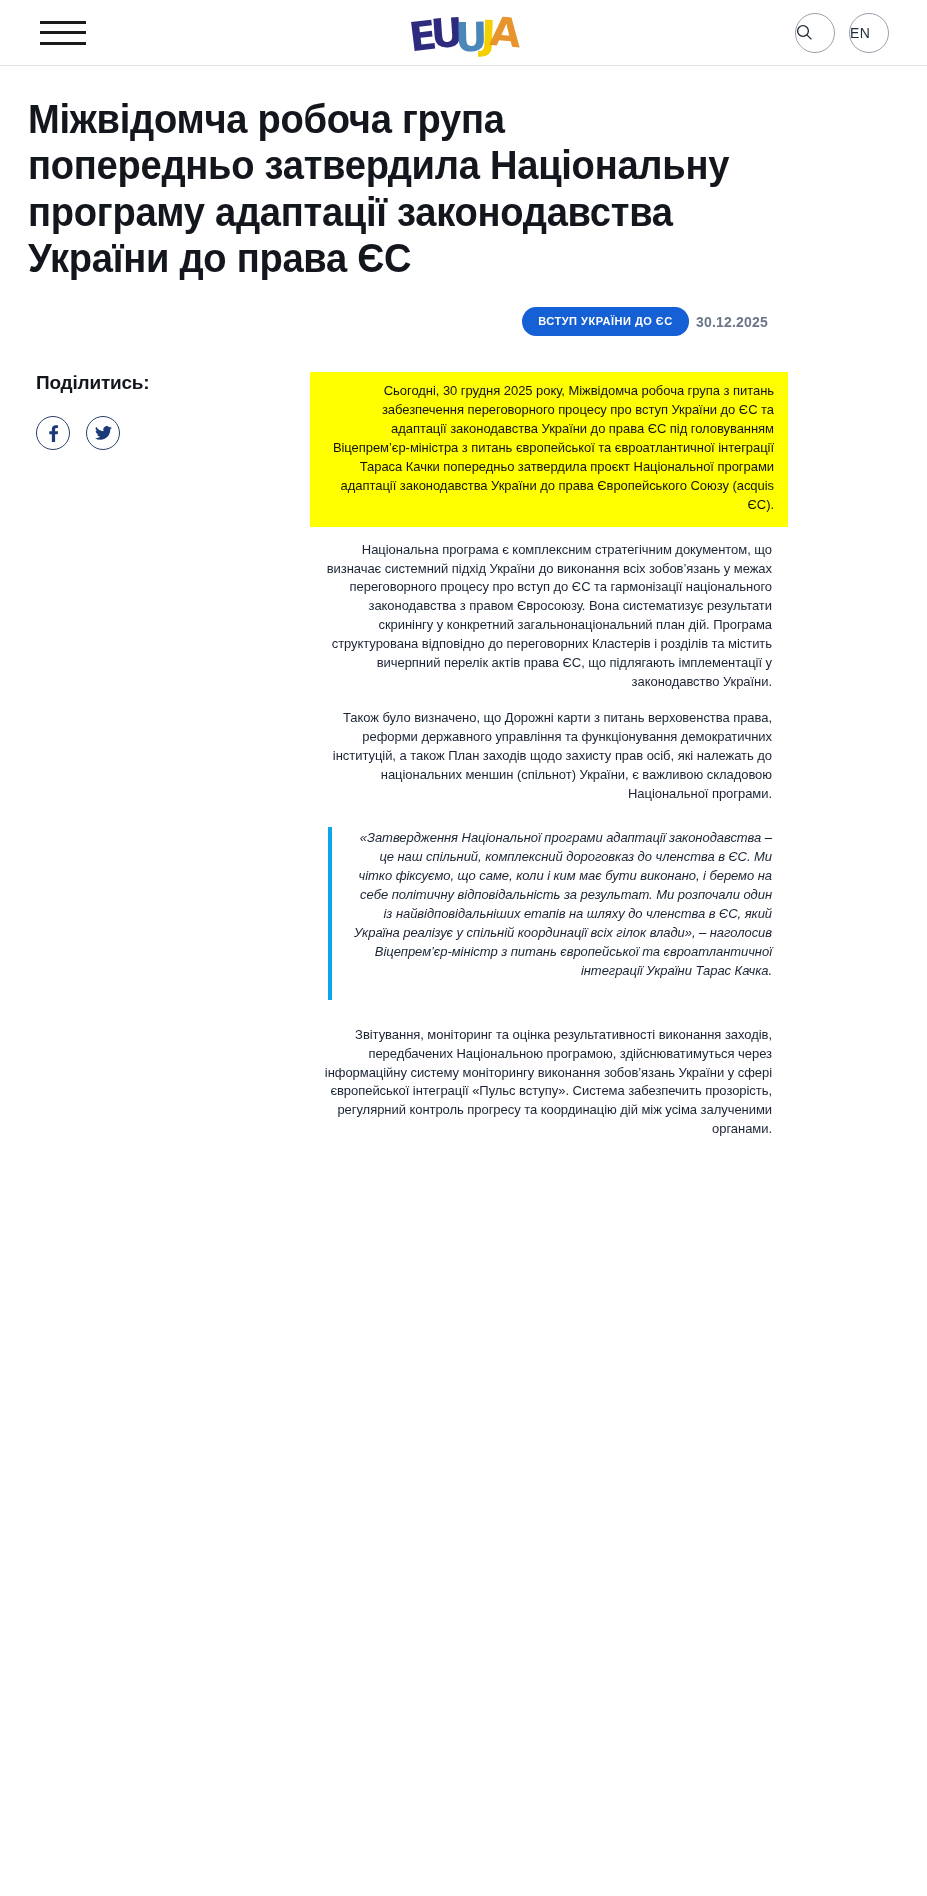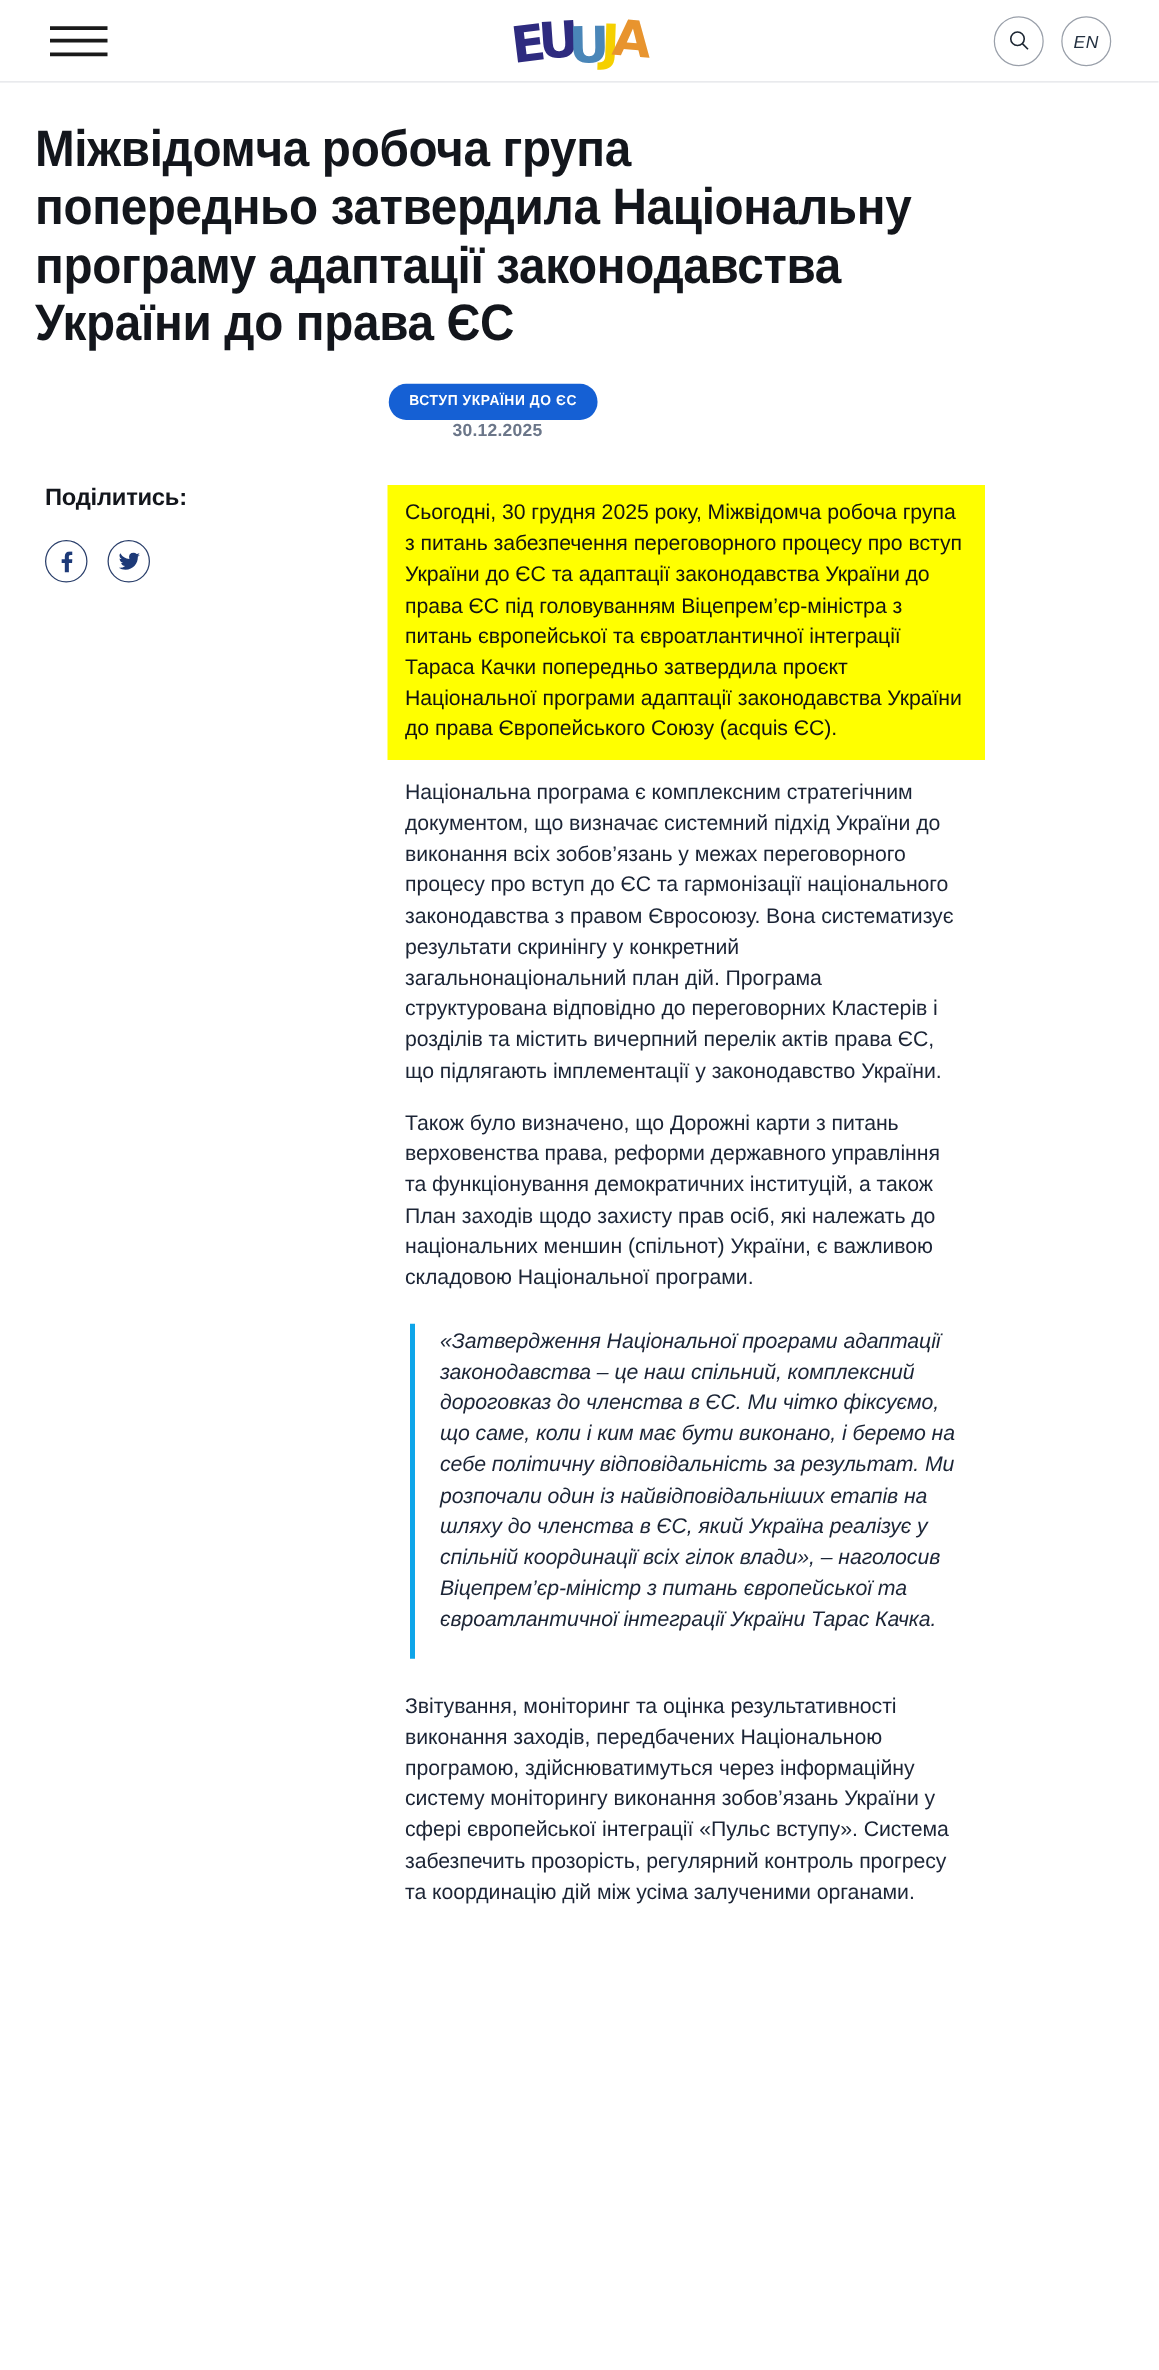--- a/index.html
+++ b/index.html
@@ -47,22 +47,22 @@
   .logo .l4{color:#f5d000;transform:rotate(2deg) translateY(1px);margin-left:-5px;}
   .logo .l5{color:#e8942e;transform:rotate(5deg) translateY(-2px);margin-left:-4px;}
 
   .header-right{
     margin-left:auto;display:flex;align-items:center;gap:14px;
     margin-right:10px;
   }
   .circ-btn{
     width:40px;height:40px;border-radius:50%;
     border:1px solid #9aa0aa;
-    display:flex;align-items:center;justify-content:center;
-    cursor:pointer;background:#fff;font-style:italic;
+    display:flex;align-items:center;
+    cursor:pointer;background:#fff;
   }
   .circ-btn svg{display:block;}
   .lang-label{
     font-size:14px;font-weight:500;color:#233040;letter-spacing:.4px;
   }
 
   
   .article{padding:0 28px;}
   .art-title{
     margin-top:30px;
@@ -74,21 +74,20 @@
     color:#13161c;
     max-width:760px;
     transform:scaleX(0.93);
     transform-origin:left top;
   }
 
   .meta-row{
     display:flex;align-items:center;justify-content:flex-end;
     margin-top:26px;
     max-width:740px;
-    flex-direction:column;
   }
   .tag-pill{
     background:#1560d4;
     color:#ffffff;
     font-size:11.5px;
     font-weight:bold;
     letter-spacing:.5px;
     padding:8px 17px 9px;
     border-radius:20px;
     cursor:pointer;
@@ -117,25 +116,26 @@
   .share-circ{
     width:34px;height:34px;border-radius:50%;
     border:1px solid #2a3f6b;
     display:flex;align-items:center;justify-content:center;
     cursor:pointer;background:#fff;
   }
   .share-circ svg{display:block;}
 
   .content-col{flex:1;max-width:448px;}
   .content-col p{
-    font-size:17px;
+    font-size:13px;
     line-height:1.455;
     color:#1b2435;
     margin-bottom:17px;
     letter-spacing:-.05px;
+    text-align:right;
   }
   .content-col p.hl{
     background:#ffff00;
     padding:10px 14px 12px 14px;
     margin-left:-14px;
     margin-right:-16px;
     margin-bottom:14px;
     color:#121212;
   }
   .content-col p.hl-last{

